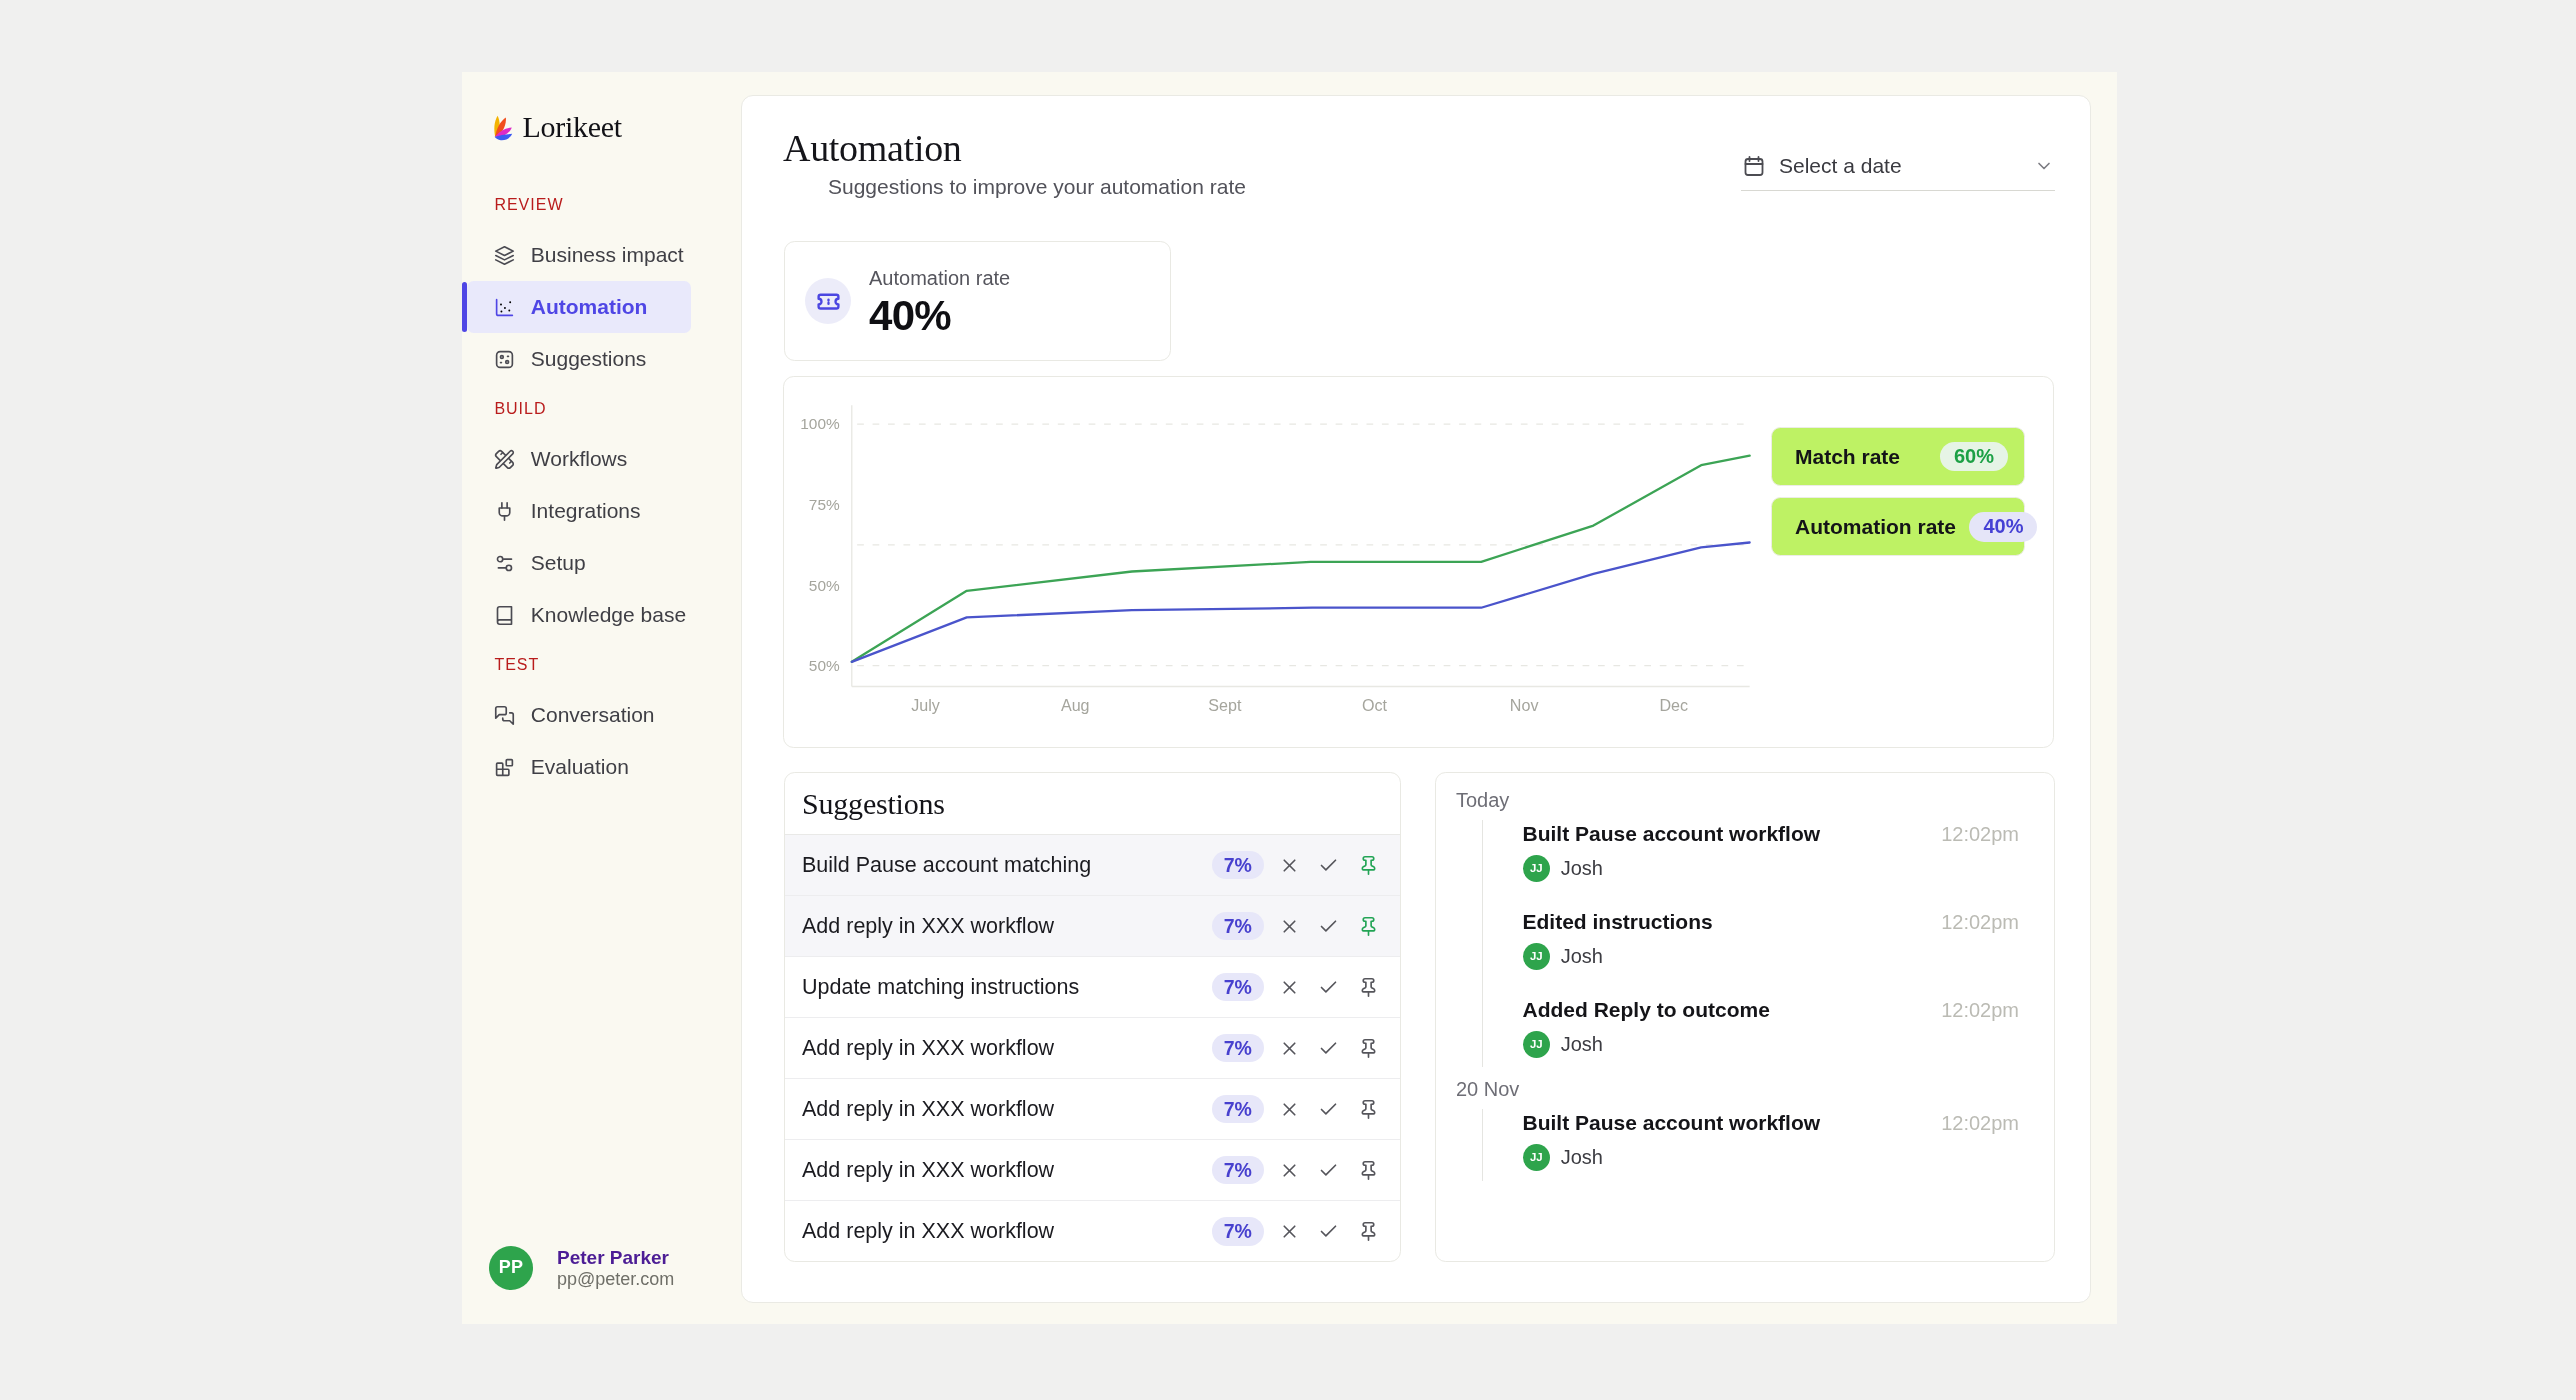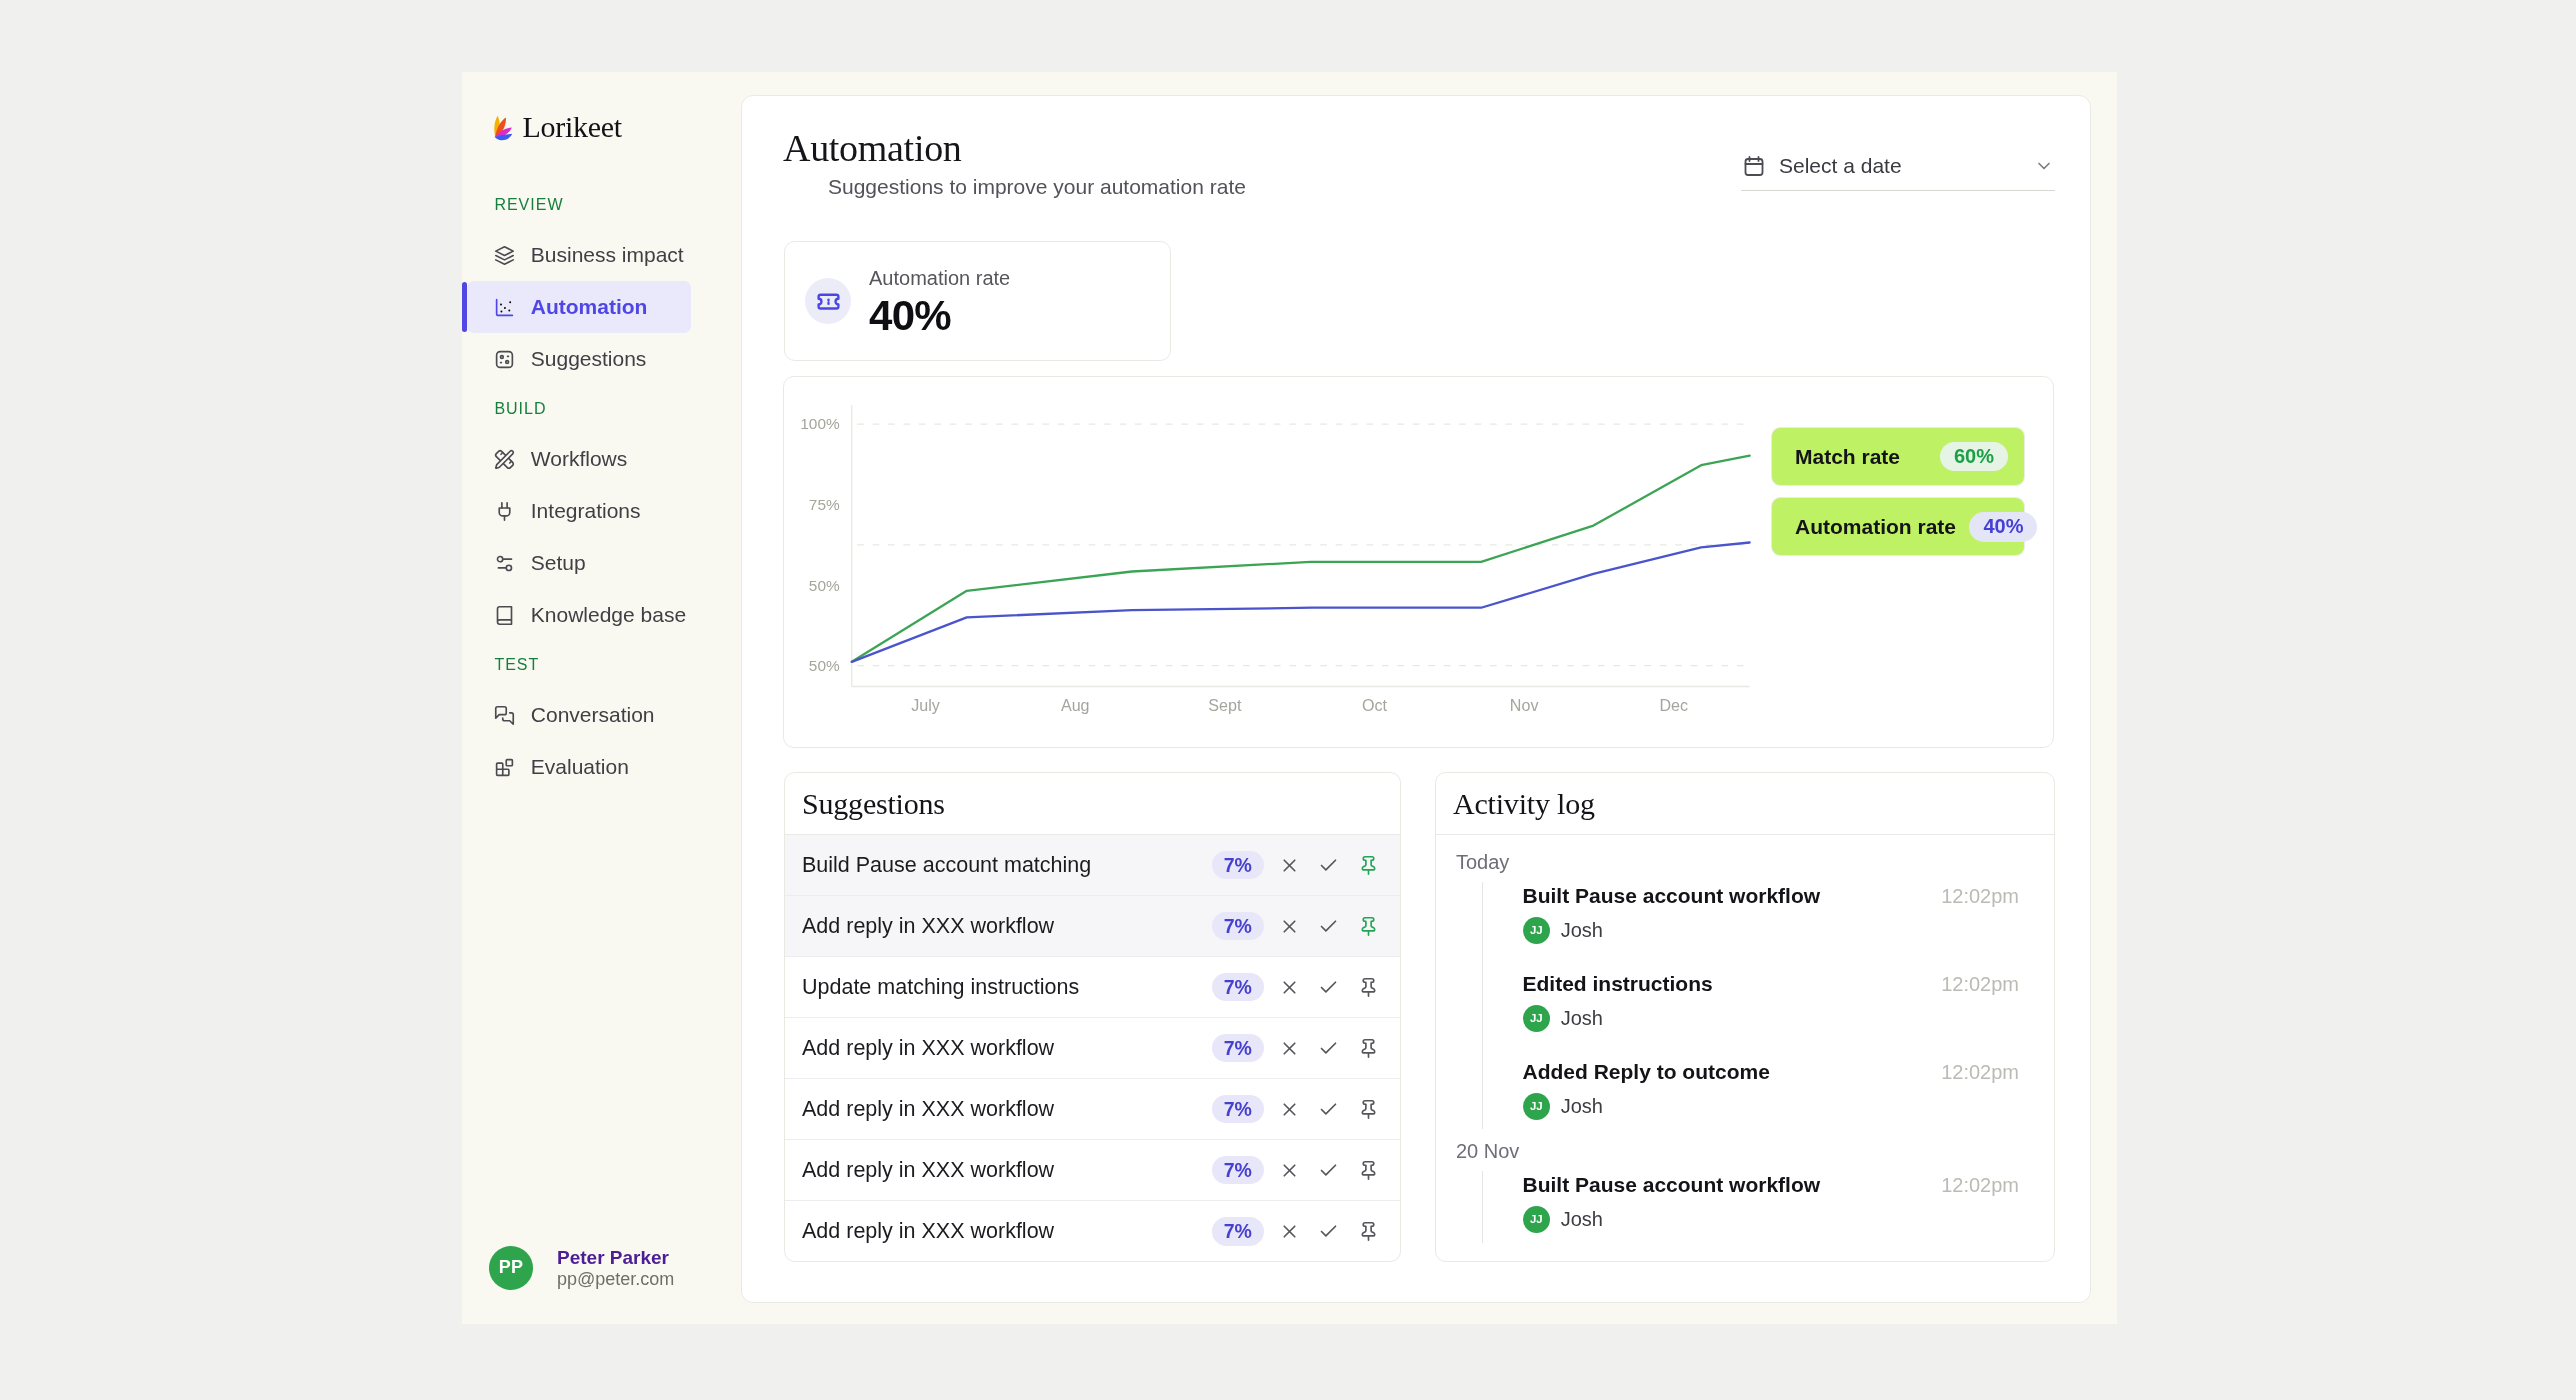--- a/index.html
+++ b/index.html
@@ -7,21 +7,21 @@
   body { background:#F0F0EF; font-family:"Liberation Sans", sans-serif; -webkit-font-smoothing:antialiased; }
   .page { position:relative; width:2576px; height:1400px; overflow:hidden; }
   .app { position:absolute; left:462px; top:72px; width:1655px; height:1252px; background:#FAF9F1; }
 
   
   .sidebar { position:absolute; left:0; top:0; width:279px; height:100%; }
   .logo { position:absolute; left:29.5px; top:38px; display:flex; align-items:center; gap:10px; }
   .logo svg { width:21px; height:28px; }
   .logo .brand { font-family:"Liberation Serif", serif; font-size:30px; font-weight:500; letter-spacing:-0.3px; color:#121217; }
   .nav { position:absolute; left:5.4px; top:109px; width:224px; }
-  .nav-label { height:48px; display:flex; align-items:center; padding-left:27px; font-size:16px; letter-spacing:1px; color:#15803d; font-weight:400; }
+  .nav-label { height:48px; display:flex; align-items:center; padding-left:27px; font-size:16px; letter-spacing:1px; color:#b91c1c; font-weight:400; }
   .nav-item { position:relative; height:52px; display:flex; align-items:center; gap:15.4px; padding-left:27px; border-radius:6.7px; cursor:pointer; }
   .nav-item .nicon { width:21px; height:21px; flex:0 0 21px; display:flex; }
   .nav-item .nicon svg { width:21px; height:21px; stroke:#4B4B52; }
   .nav-item .nlabel { font-size:21px; color:#3F3F45; font-weight:500; }
   .nav-item.active { background:#E9E9FB; }
   .nav-item.active .nlabel { color:#4F46E5; font-weight:700; }
   .nav-item.active .nicon svg { stroke:#4F46E5; }
   .nav-item.active::before { content:""; position:absolute; left:-5.4px; top:1.3px; bottom:1.3px; width:5.4px; background:#4F46E5; border-radius:2.7px; }
   .user { position:absolute; left:27px; bottom:34px; display:flex; align-items:center; gap:24px; }
   .avatar { width:44px; height:44px; border-radius:50%; background:#2EA44C; color:#fff; display:flex; align-items:center; justify-content:center; font-size:18px; font-weight:700; letter-spacing:0.3px; }
@@ -425,21 +425,20 @@
                     <path d="M12 17v5"></path>
                     <path d="M9 10.76a2 2 0 0 1-1.11 1.79l-1.78.9A2 2 0 0 0 5 15.24V16a1 1 0 0 0 1 1h12a1 1 0 0 0 1-1v-.76a2 2 0 0 0-1.11-1.79l-1.78-.9A2 2 0 0 1 15 10.76V6h1a2 2 0 0 0 0-4H8a2 2 0 0 0 0 4h1z"></path>
                   </svg>
                 </span>
               </span>
             </div>
           </div>
       </section>
 
       <section class="panel activity">
-        <h2>Activity log</h2>
         <div class="abody" id="activity-groups">
             <div class="agroup-label">Today</div>
             <div class="aentries">
               <div class="aentry">
                 <div class="arow1">
                   <span class="atitle">Built Pause account workflow</span>
                   <span class="atime">12:02pm</span>
                 </div>
                 <div class="arow2">
                   <span class="aavatar">JJ</span>

